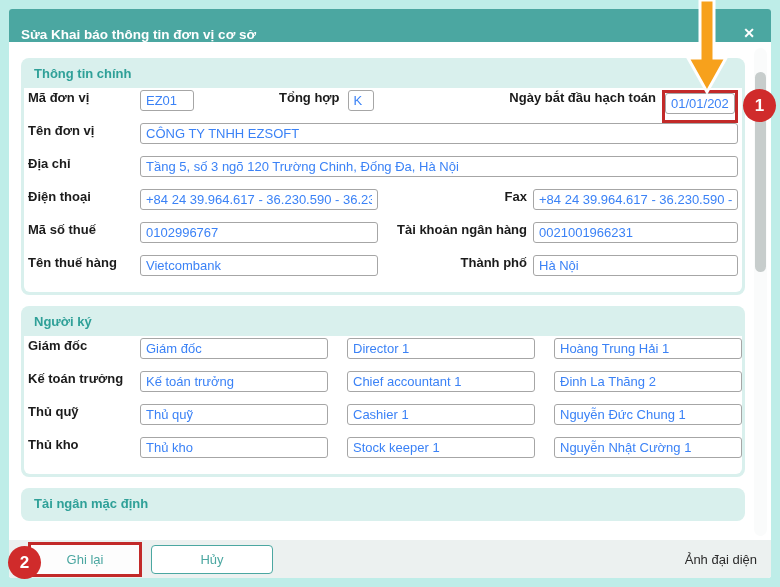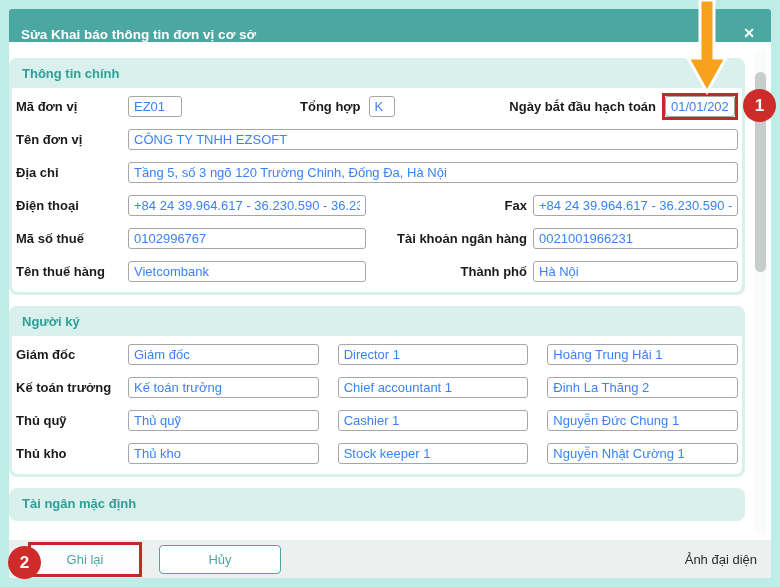--- a/index.html
+++ b/index.html
@@ -32,42 +32,41 @@
   }
   .close-btn {
     color: #ffffff;
     font-weight: bold;
     font-size: 14px;
     cursor: pointer;
     padding: 2px 4px;
     line-height: 1;
   }
   .dialog-body {
-    padding: 16px 26px 0 0;
+    padding: 16px 26px 0 12px;
   }
   .section {
     background: #D9F0ED;
     border-radius: 8px;
     padding: 0 3px 3px 3px;
     margin-bottom: 11px;
   }
   .section-title {
     color: #2FA098;
     font-weight: bold;
     font-size: 13px;
     padding: 8px 10px 7px 10px;
   }
   .section-content {
     background: #ffffff;
     border-radius: 0 0 6px 6px;
     padding: 2px 4px 4px 4px;
   }
   .frow {
     display: flex;
-    align-items: center;
     height: 33px;
   }
   .flabel {
     width: 112px;
     flex: 0 0 112px;
     font-weight: bold;
     font-size: 13px;
     color: #1b1b1b;
   }
   .flabel-mid {
@@ -86,21 +85,21 @@
     padding: 0 5px;
     background: #ffffff;
   }
   .w-code  { width: 54px; }
   .w-k     { width: 26px; }
   .w-date  { width: 70px; border: none; border-radius: 0; height: 20px; }
   .w-half  { width: 238px; }
   .w-right { width: 205px; }
   .grow    { flex: 1 1 auto; }
   .spacer  { flex: 1 1 auto; }
-  .ml-tong { margin-left: 118px; }
+  .ml-tong { margin-left: 85px; }
   .gap8    { margin-left: 8px; }
   .gap6    { margin-left: 6px; }
   .signer-cell { flex: 1 1 0; margin-left: 19px; }
   .signer-cell:first-of-type { margin-left: 0; }
   
   .red-wrap {
     display: inline-flex;
     border: 3px solid #C22A29;
     background: #fff;
   }
@@ -122,21 +121,21 @@
   .btn {
     font-family: "Liberation Sans", sans-serif;
     font-size: 13px;
     color: #4BA7A1;
     background: #ffffff;
     border: 1px solid #4BA7A1;
     border-radius: 4px;
     cursor: pointer;
   }
   .btn-save { width: 108px; height: 29px; border: none; border-radius: 0; background: #fdfdfd; }
-  .btn-cancel { width: 122px; height: 29px; margin-left: 17px; }
+  .btn-cancel { width: 122px; height: 29px; margin-left: 9px; }
   .avatar-label {
     font-size: 13px;
     color: #2b2b2b;
   }
   
   .scrollbar {
     position: absolute;
     top: 39px; bottom: 42px; right: 4px;
     width: 13px;
     background: #fafbfb;

